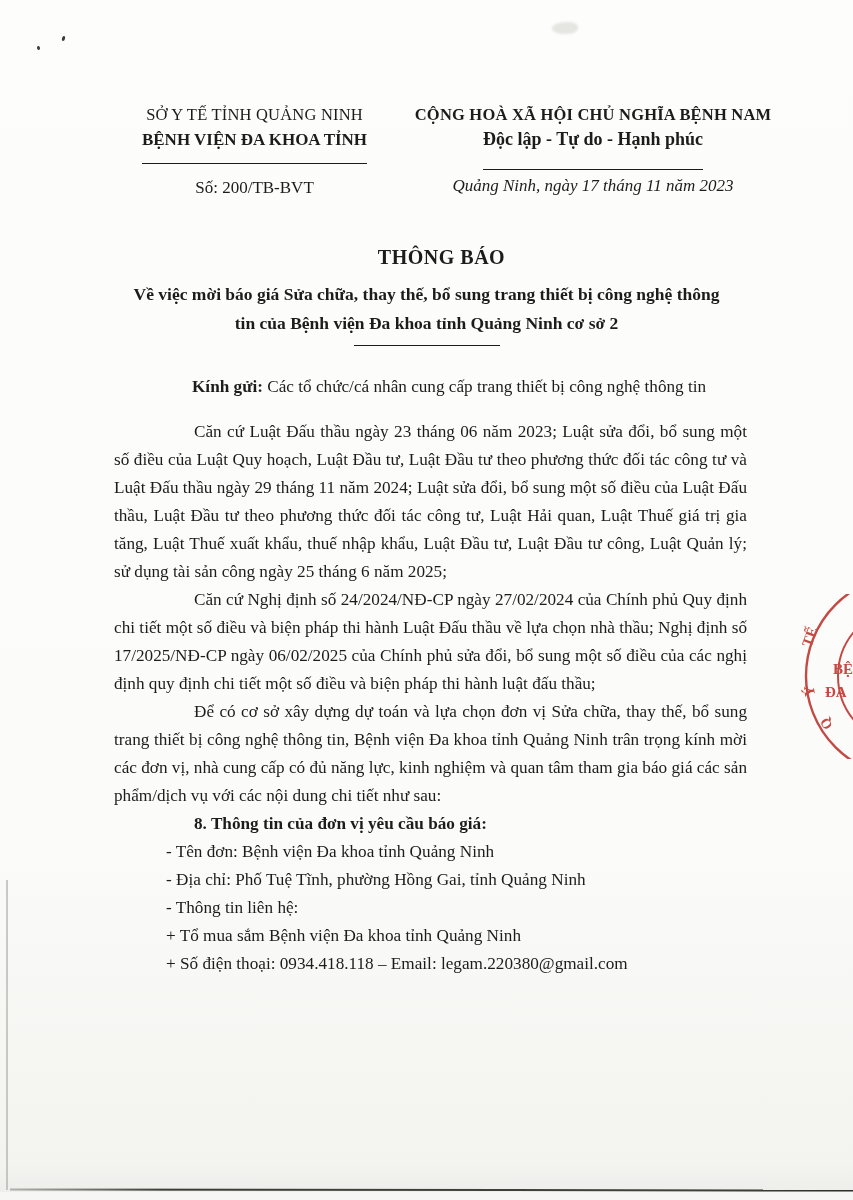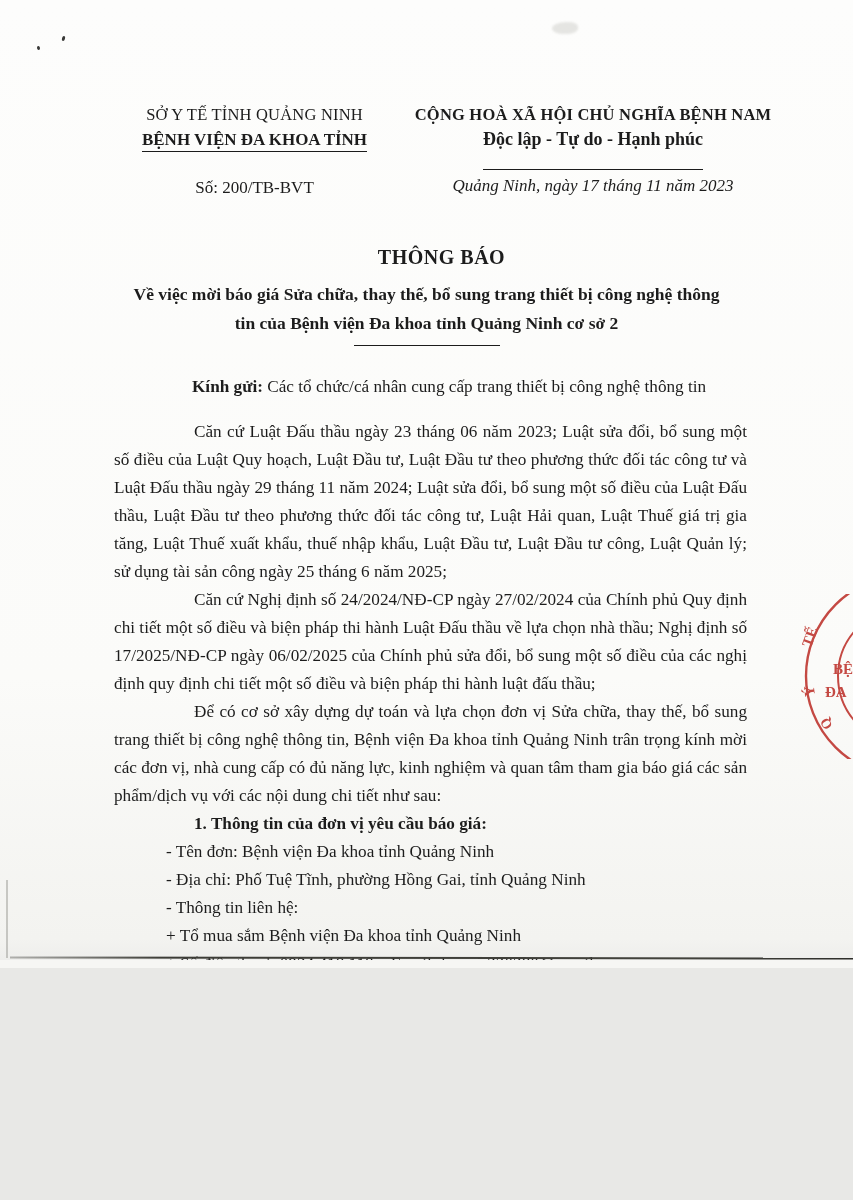--- a/index.html
+++ b/index.html
@@ -2,31 +2,31 @@
 <html><head>
 <meta charset="utf-8">
 <style>
   html,body{margin:0;padding:0;}
   body{
     width:853px;height:1200px;
     background:#e8e8e6;
     font-family:"Liberation Serif","DejaVu Serif",serif;
   }
   .page{
-    position:relative;width:853px;height:968px;overflow:hidden;
+    position:relative;width:853px;height:1200px;overflow:hidden;
     background:linear-gradient(180deg,#fdfdfc 0%,#fbfbf9 70%,#f3f3f0 97%,#ececea 100%);
     color:#1c1c1c;
   }
   
   .header{display:flex;justify-content:space-between;margin:102px 64px 0 112px;}
   .hdr-left{width:288px;text-align:center;}
   .hdr-right{width:396px;text-align:center;}
   .hdr-line1{font-size:16.5px;line-height:25px;letter-spacing:.2px;}
   .hdr-line2{font-size:17px;font-weight:bold;line-height:25px;}
-  .hdr-left .hdr-line2 .u{border-bottom:1.6px solid #1c1c1c;padding-bottom:2px;}
+  .hdr-left .hdr-line2 .u{border-bottom:1.6px solid #1c1c1c;padding-bottom:14px;}
   .hdr-right .hdr-line1{font-weight:bold;font-size:16.5px;}
   .hdr-right .hdr-line2{font-size:18px;}
   .hdr-right .hdr-line2 .u{border-bottom:1.6px solid #1c1c1c;padding-bottom:20px;}
   .doc-number{font-size:17px;margin-top:26px;}
   .dateline{font-size:17px;font-style:italic;margin-top:24px;}
   
   .title-block{text-align:center;margin-top:44px;}
   .doc-title{font-size:20px;font-weight:bold;letter-spacing:.5px;line-height:30px;padding-left:30px;}
   .doc-subtitle{
     font-size:17.5px;font-weight:bold;line-height:29px;
@@ -95,21 +95,21 @@
     <div class="kinh-gui">
       <b>Kính gửi:</b><span> Các tổ chức/cá nhân cung cấp trang thiết bị công nghệ thông tin</span>
     </div>
 
     <div class="paragraphs">
       <p class="para">Căn cứ Luật Đấu thầu ngày 23 tháng 06 năm 2023; Luật sửa đổi, bổ sung một số điều của Luật Quy hoạch, Luật Đầu tư, Luật Đầu tư theo phương thức đối tác công tư và Luật Đấu thầu ngày 29 tháng 11 năm 2024; Luật sửa đổi, bổ sung một số điều của Luật Đấu thầu, Luật Đầu tư theo phương thức đối tác công tư, Luật Hải quan, Luật Thuế giá trị gia tăng, Luật Thuế xuất khẩu, thuế nhập khẩu, Luật Đầu tư, Luật Đầu tư công, Luật Quản lý; sử dụng tài sản công ngày 25 tháng 6 năm 2025;</p>
       <p class="para">Căn cứ Nghị định số 24/2024/NĐ-CP ngày 27/02/2024 của Chính phủ Quy định chi tiết một số điều và biện pháp thi hành Luật Đấu thầu về lựa chọn nhà thầu; Nghị định số 17/2025/NĐ-CP ngày 06/02/2025 của Chính phủ sửa đổi, bổ sung một số điều của các nghị định quy định chi tiết một số điều và biện pháp thi hành luật đấu thầu;</p>
       <p class="para">Để có cơ sở xây dựng dự toán và lựa chọn đơn vị Sửa chữa, thay thế, bổ sung trang thiết bị công nghệ thông tin, Bệnh viện Đa khoa tỉnh Quảng Ninh trân trọng kính mời các đơn vị, nhà cung cấp có đủ năng lực, kinh nghiệm và quan tâm tham gia báo giá các sản phẩm/dịch vụ với các nội dung chi tiết như sau:</p>
     </div>
 
-    <div class="sec-heading">1. Thông tin của đơn vị yêu cầu báo giá:</div>
+    <div class="sec-heading">8. Thông tin của đơn vị yêu cầu báo giá:</div>
     <ul class="info-list">
       <li>- Tên đơn: Bệnh viện Đa khoa tỉnh Quảng Ninh</li>
       <li>- Địa chỉ: Phố Tuệ Tĩnh, phường Hồng Gai, tỉnh Quảng Ninh</li>
       <li>- Thông tin liên hệ:</li>
       <li>+ Tổ mua sắm Bệnh viện Đa khoa tỉnh Quảng Ninh</li>
       <li>+ Số điện thoại: 0934.418.118 – Email: legam.220380@gmail.com</li>
     </ul>
   </div>
 
   <div class="stamp">

